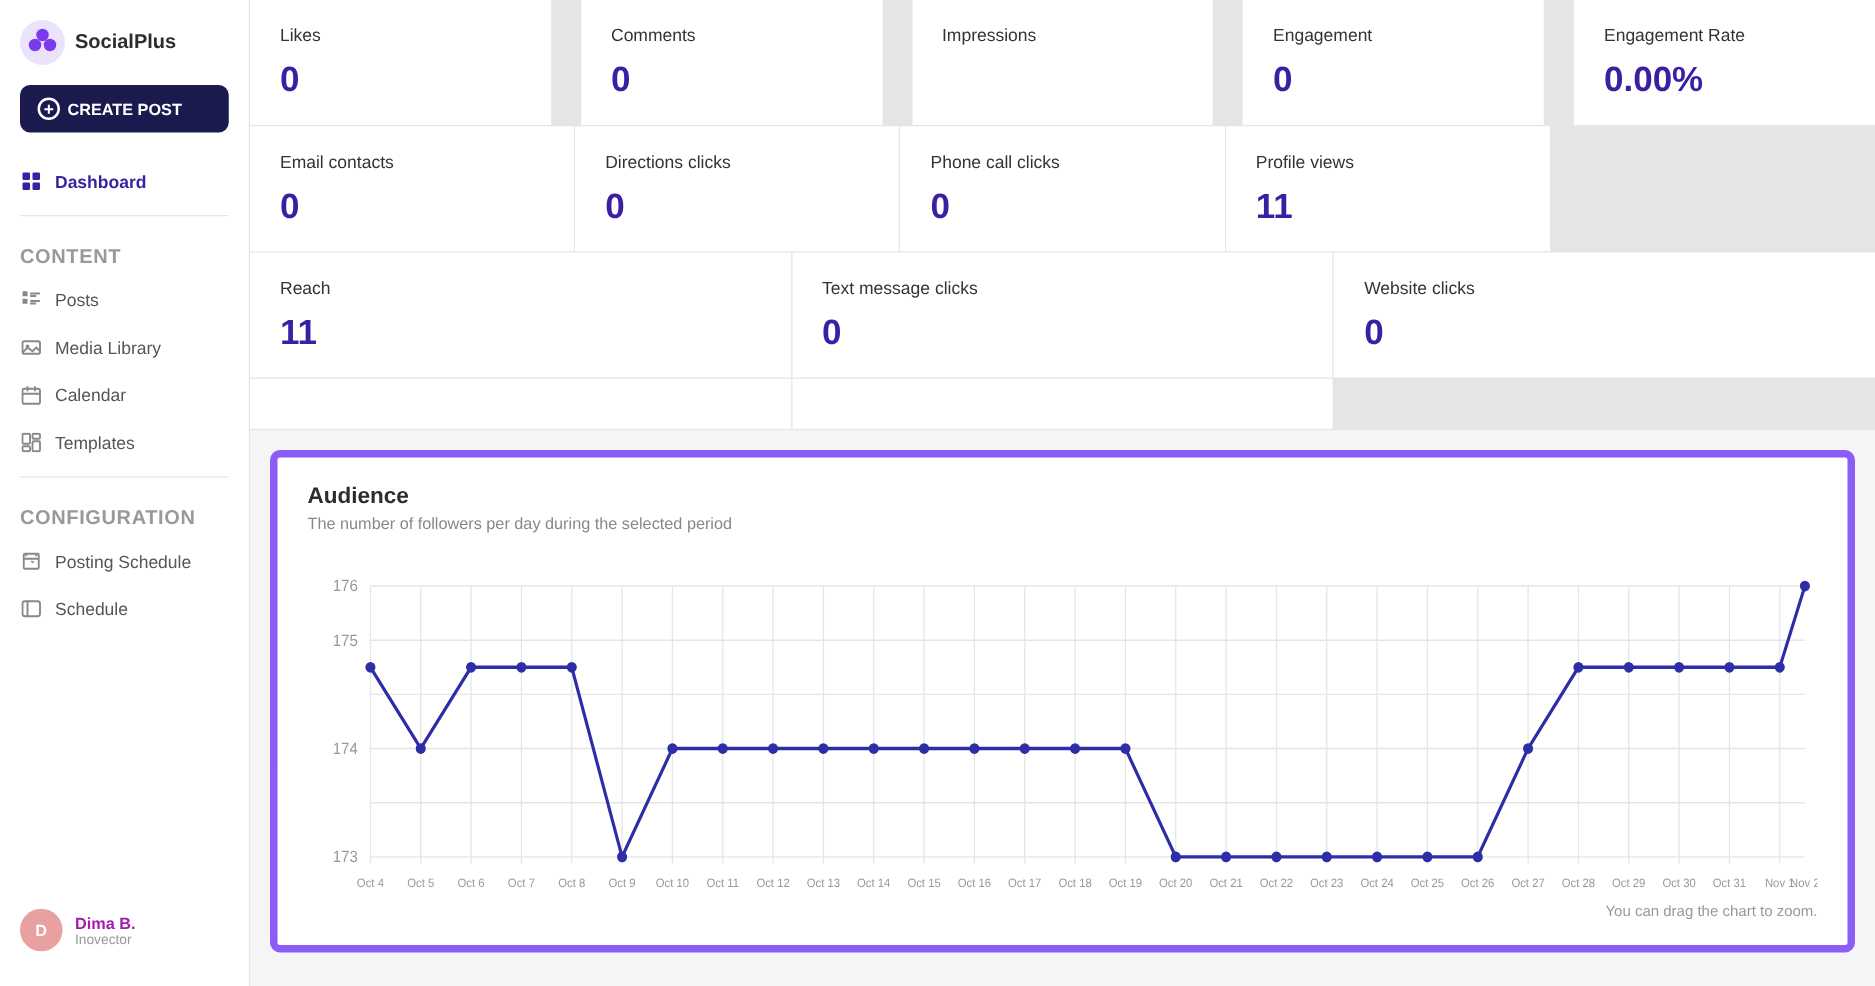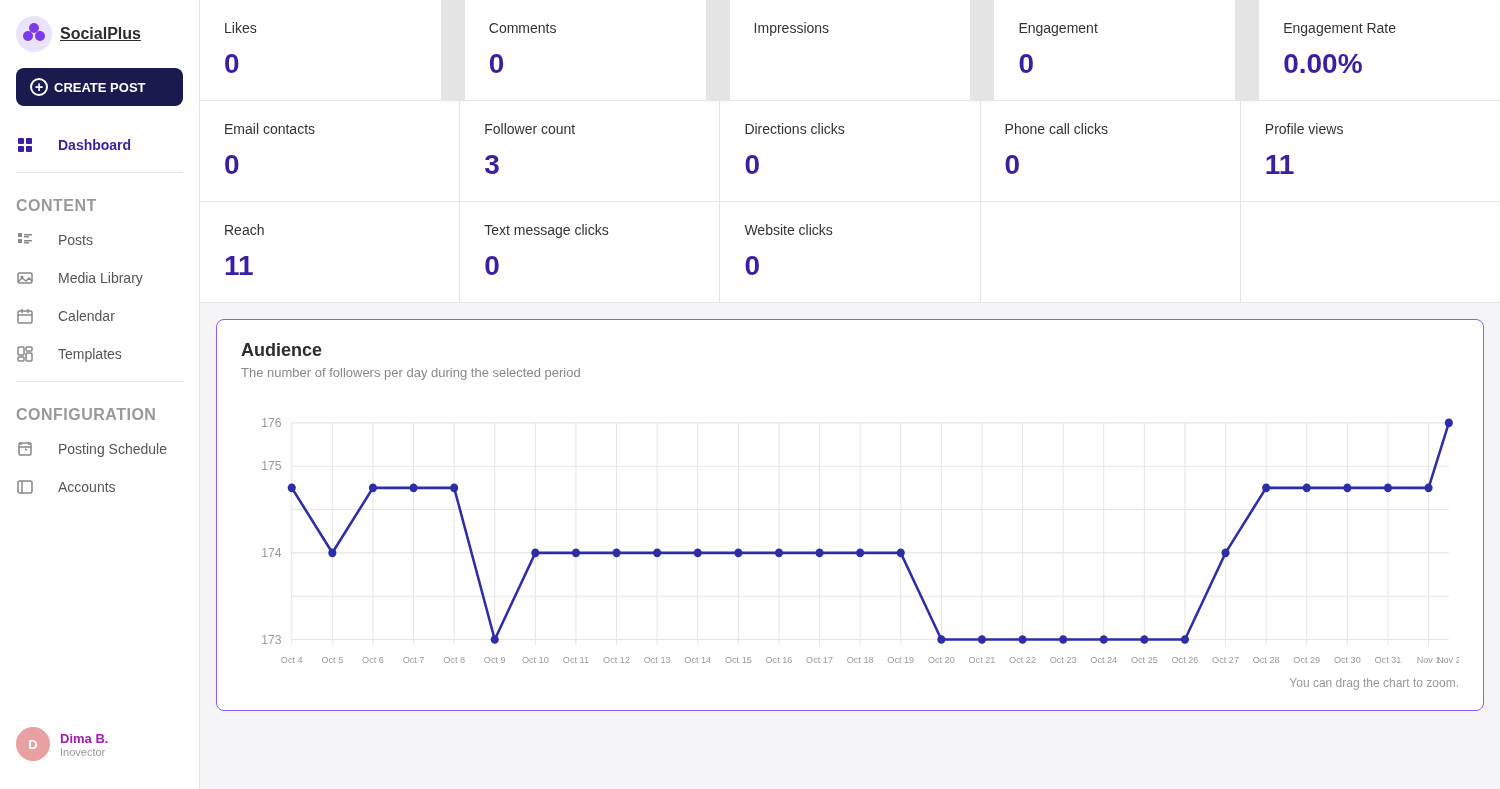--- a/index.html
+++ b/index.html
@@ -24,21 +24,20 @@
       padding: 0 16px 16px;
     }
     .logo-icon {
       width: 36px;
       height: 36px;
     }
     .logo-text {
       font-size: 16px;
       font-weight: 700;
       color: #2d2d2d;
-      text-decoration: underline;
     }
     .create-post-btn {
       margin: 0 16px 20px;
       background: #1a1a4e;
       color: #fff;
       border: none;
       border-radius: 8px;
       padding: 10px 14px;
       font-size: 13px;
       font-weight: 600;
@@ -54,21 +53,21 @@
       border-radius: 50%;
       display: flex;
       align-items: center;
       justify-content: center;
       font-size: 14px;
       line-height: 1;
     }
     .nav-item {
       display: flex;
       align-items: center;
-      gap: 24px;
+      gap: 10px;
       padding: 10px 16px;
       cursor: pointer;
       color: #555;
       font-size: 14px;
     }
     .nav-item.active { color: #3b1fa3; font-weight: 600; }
     .nav-icon {
       width: 18px;
       height: 18px;
       display: flex;
@@ -135,21 +134,21 @@
       font-size: 28px;
       font-weight: 600;
       color: #3b1fa3;
     }
 
     .audience-section {
       background: #fff;
       margin: 16px;
       border-radius: 8px;
       padding: 20px 24px;
-      border: 1px solid #8b5cf6;
+      border: 6px solid #8b5cf6;
     }
     .audience-title {
       font-size: 18px;
       font-weight: 700;
       color: #2d2d2d;
       margin-bottom: 4px;
     }
     .audience-subtitle {
       font-size: 13px;
       color: #888;
@@ -267,21 +266,21 @@
     <span>Posting Schedule</span>
   </div>
 
   <div class="nav-item">
     <span class="nav-icon">
       <svg width="16" height="16" viewBox="0 0 16 16" fill="none">
         <rect x="1" y="2" width="14" height="12" rx="2" stroke="#888" stroke-width="1.5" fill="none"></rect>
         <line x1="5" y1="2" x2="5" y2="14" stroke="#888" stroke-width="1.5"></line>
       </svg>
     </span>
-    <span>Accounts</span>
+    <span>Schedule</span>
   </div>
 
   <div class="user-area">
     <div class="user-avatar">
       <span>D</span>
     </div>
     <div class="user-info">
       <span class="user-name">Dima B.</span>
       <span class="user-company">Inovector</span>
     </div>
@@ -310,37 +309,33 @@
         <div class="stat-label">Engagement Rate</div>
         <div class="stat-value">0.00%</div>
       </div>
     </div>
   <div class="stats-grid" id="stats-row-2" style="grid-template-columns: repeat(5, 1fr);">
       <div class="stat-card">
         <div class="stat-label">Email contacts</div>
         <div class="stat-value">0</div>
       </div>
       <div class="stat-card">
-        <div class="stat-label">Follower count</div>
-        <div class="stat-value">3</div>
-      </div>
-      <div class="stat-card">
         <div class="stat-label">Directions clicks</div>
         <div class="stat-value">0</div>
       </div>
       <div class="stat-card">
         <div class="stat-label">Phone call clicks</div>
         <div class="stat-value">0</div>
       </div>
       <div class="stat-card">
         <div class="stat-label">Profile views</div>
         <div class="stat-value">11</div>
       </div>
     </div>
-  <div class="stats-grid" style="grid-template-columns: repeat(5, 1fr); border-bottom: 1px solid rgb(229, 229, 229);" id="stats-row-3">
+  <div class="stats-grid" style="grid-template-columns: repeat(3, 1fr); border-bottom: 1px solid rgb(229, 229, 229);" id="stats-row-3">
       <div class="stat-card">
       <div class="stat-label">Reach</div>
       <div class="stat-value">11</div>
     </div>
       <div class="stat-card">
       <div class="stat-label">Text message clicks</div>
       <div class="stat-value">0</div>
     </div>
       <div class="stat-card">
       <div class="stat-label">Website clicks</div>

